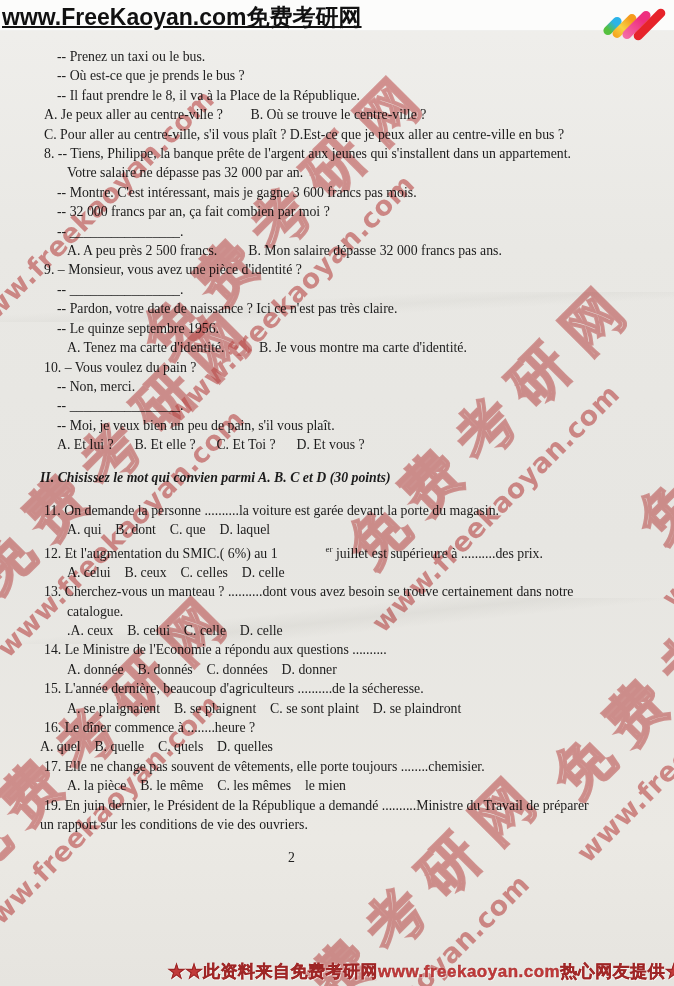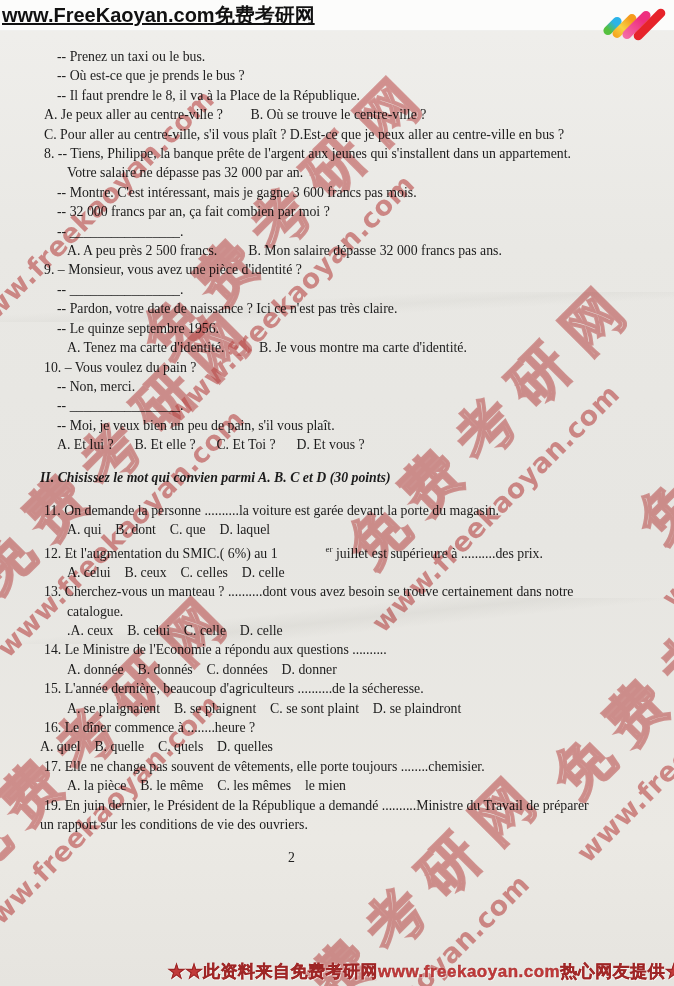--- a/index.html
+++ b/index.html
@@ -9,21 +9,21 @@
     font-family:"Liberation Serif","DejaVu Serif",serif;
   }
   
   .site-header{
     position:relative;height:30px;background:#fcfcfb;z-index:4;
     border-bottom:1px solid #f0f0ee;
   }
   .site-title{
     position:absolute;left:2px;top:2px;
     font-family:"Liberation Sans","DejaVu Sans",sans-serif;
-    font-size:20px;font-weight:bold;color:#111;
+    font-size:23px;font-weight:bold;color:#111;
     text-decoration:underline;text-decoration-thickness:2px;
     letter-spacing:0px;white-space:nowrap;cursor:pointer;
   }
   .site-logo{position:absolute;right:10px;top:2px;width:58px;height:46px;z-index:5;}
   .site-logo span{position:absolute;width:9px;border-radius:5px;transform:rotate(45deg);}
   .stripe1{left:2px;top:13px;height:22px;background:linear-gradient(180deg,#2bb3e8 35%,#55c03e 75%);}
   .stripe2{left:14px;top:9px;height:30px;background:linear-gradient(180deg,#f59b1c 20%,#f7d243 60%,#f5a11c 100%);}
   .stripe3{left:26px;top:5px;height:36px;background:linear-gradient(180deg,#ee2f7f 30%,#f56fa8 100%);}
   .stripe4{left:39px;top:2px;height:41px;background:#e6232a;}
   

